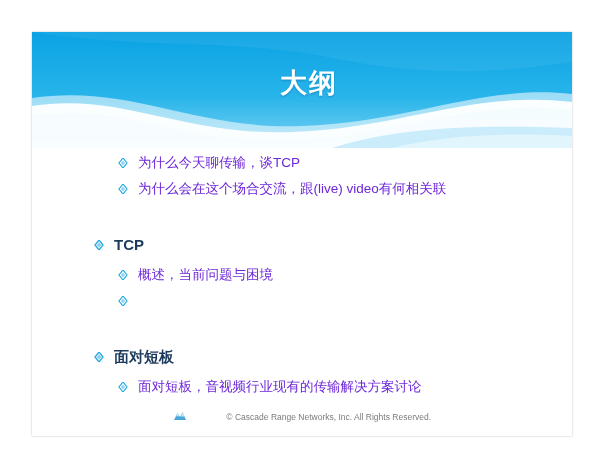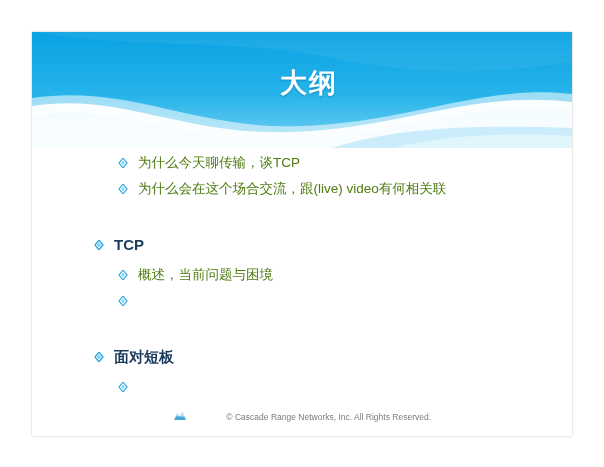--- a/index.html
+++ b/index.html
@@ -63,21 +63,21 @@
     font-weight: bold;
     color: #1b3a5c;
     line-height: 22px;
     height: 22px;
   }
   .bullet-l2 {
     position: relative;
     margin: 0 0 0 86px;
     padding: 0 0 0 20px;
     font-size: 13.5px;
-    color: #4d7c0f;
+    color: #6d28d9;
     line-height: 21px;
     height: 22px;
   }
   .dia {
     position: absolute;
     left: 0;
     top: 50%;
     margin-top: -5px;
     width: 10px;
     height: 10px;
@@ -214,20 +214,21 @@
 
     <div class="sp-8"></div>
 
     <div class="bullet-l2">
       <span class="dia">
         <svg width="10" height="10" viewBox="0 0 10 10">
             <path d="M5 0 L9 5 L5 10 L1 5 Z" fill="none" stroke="#29a8dd" stroke-width="1.2"></path>
             <path d="M5 2.4 L7.1 5 L5 7.6 L2.9 5 Z" fill="#7fd0ef" opacity="0.85"></path>
           </svg>
       </span>
+      <span>面对短板，音视频行业现有的传输解决方案讨论</span>
     </div>
 
   </div>
 
   <div class="footer">
     <span class="logo">
       <svg width="14" height="12" viewBox="0 0 14 12">
         <path d="M1 10 L4.5 3 L7 7 L9.5 2 L13 10 Z" fill="#4aa8d8"></path>
         <path d="M4.5 3 L6.2 6.3 L3.3 6.3 Z" fill="#cfe9f6"></path>
         <path d="M9.5 2 L11.4 6.5 L8 6.5 Z" fill="#cfe9f6"></path>

